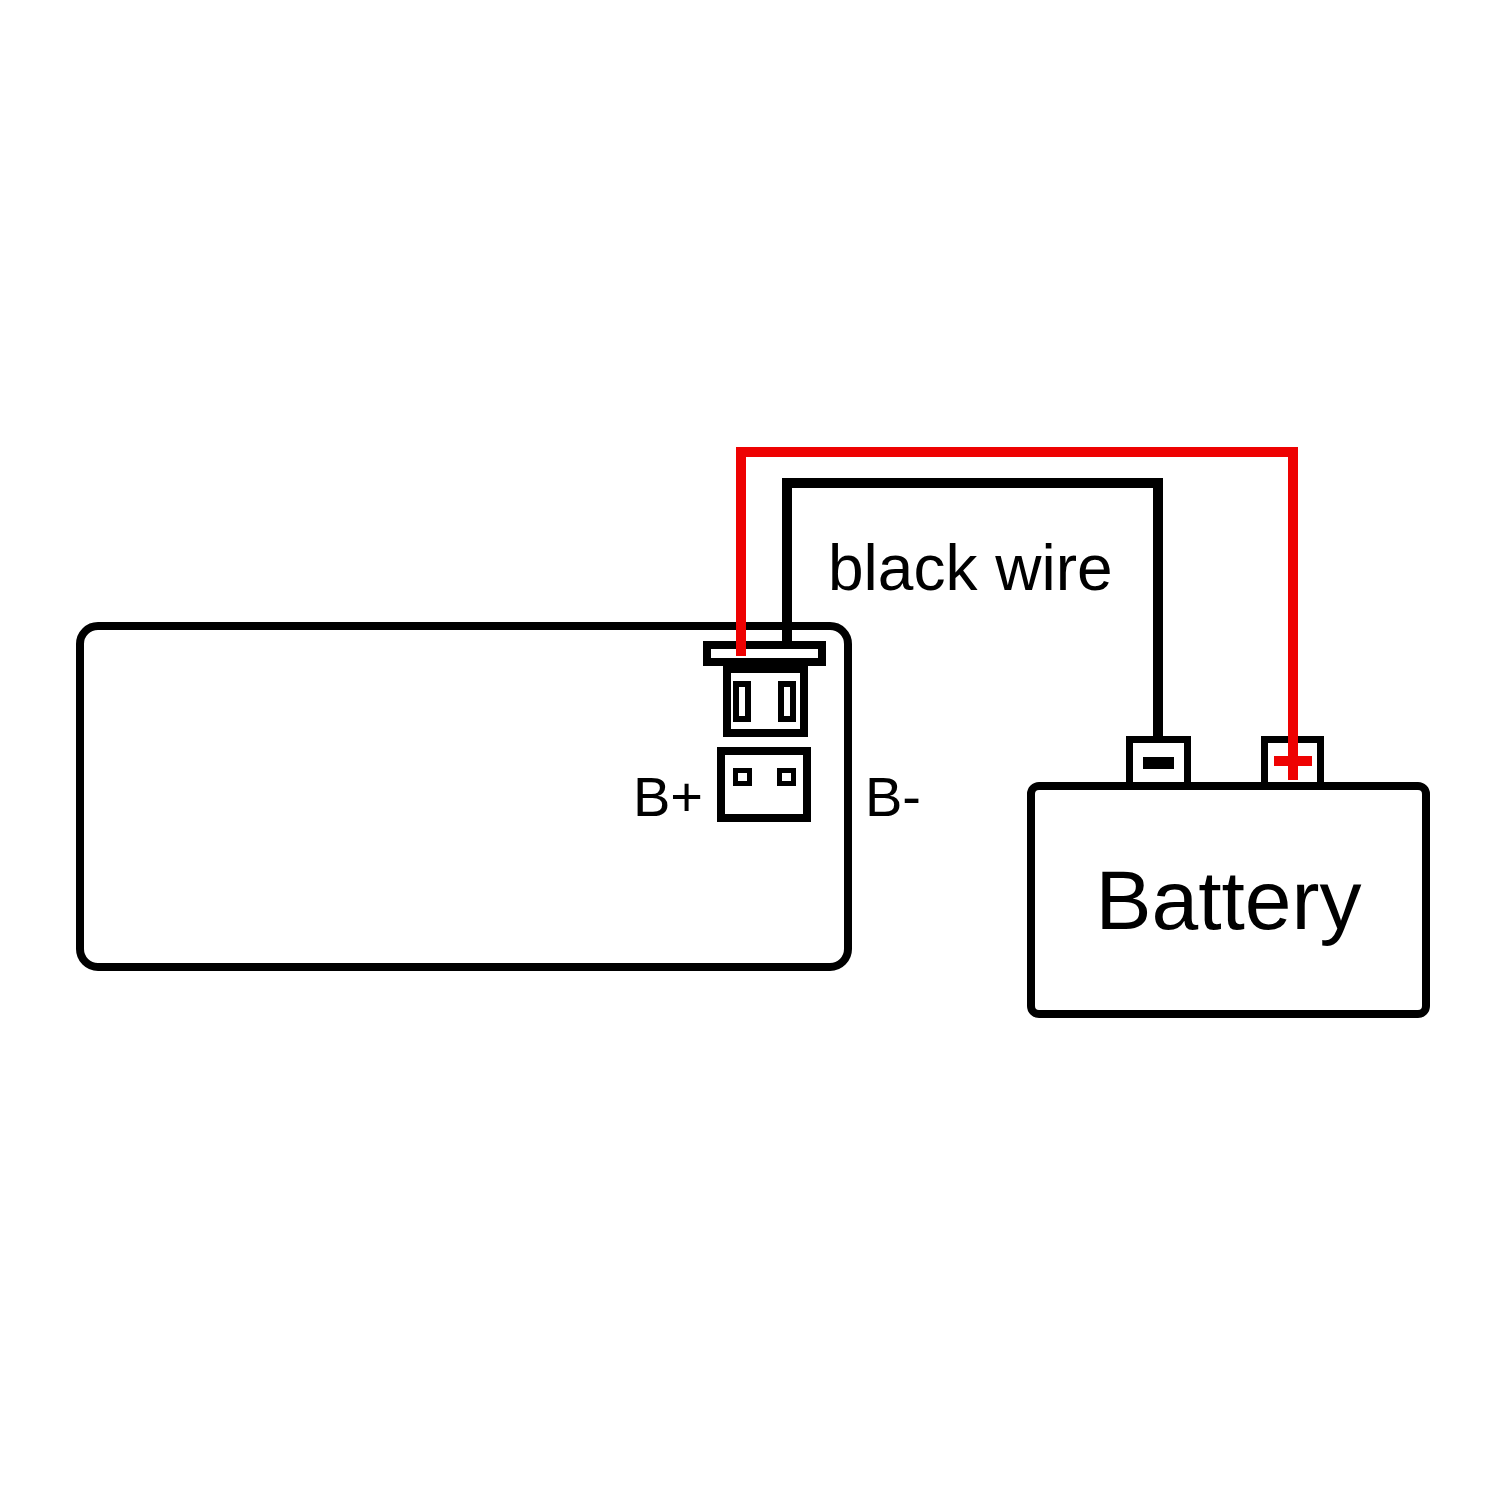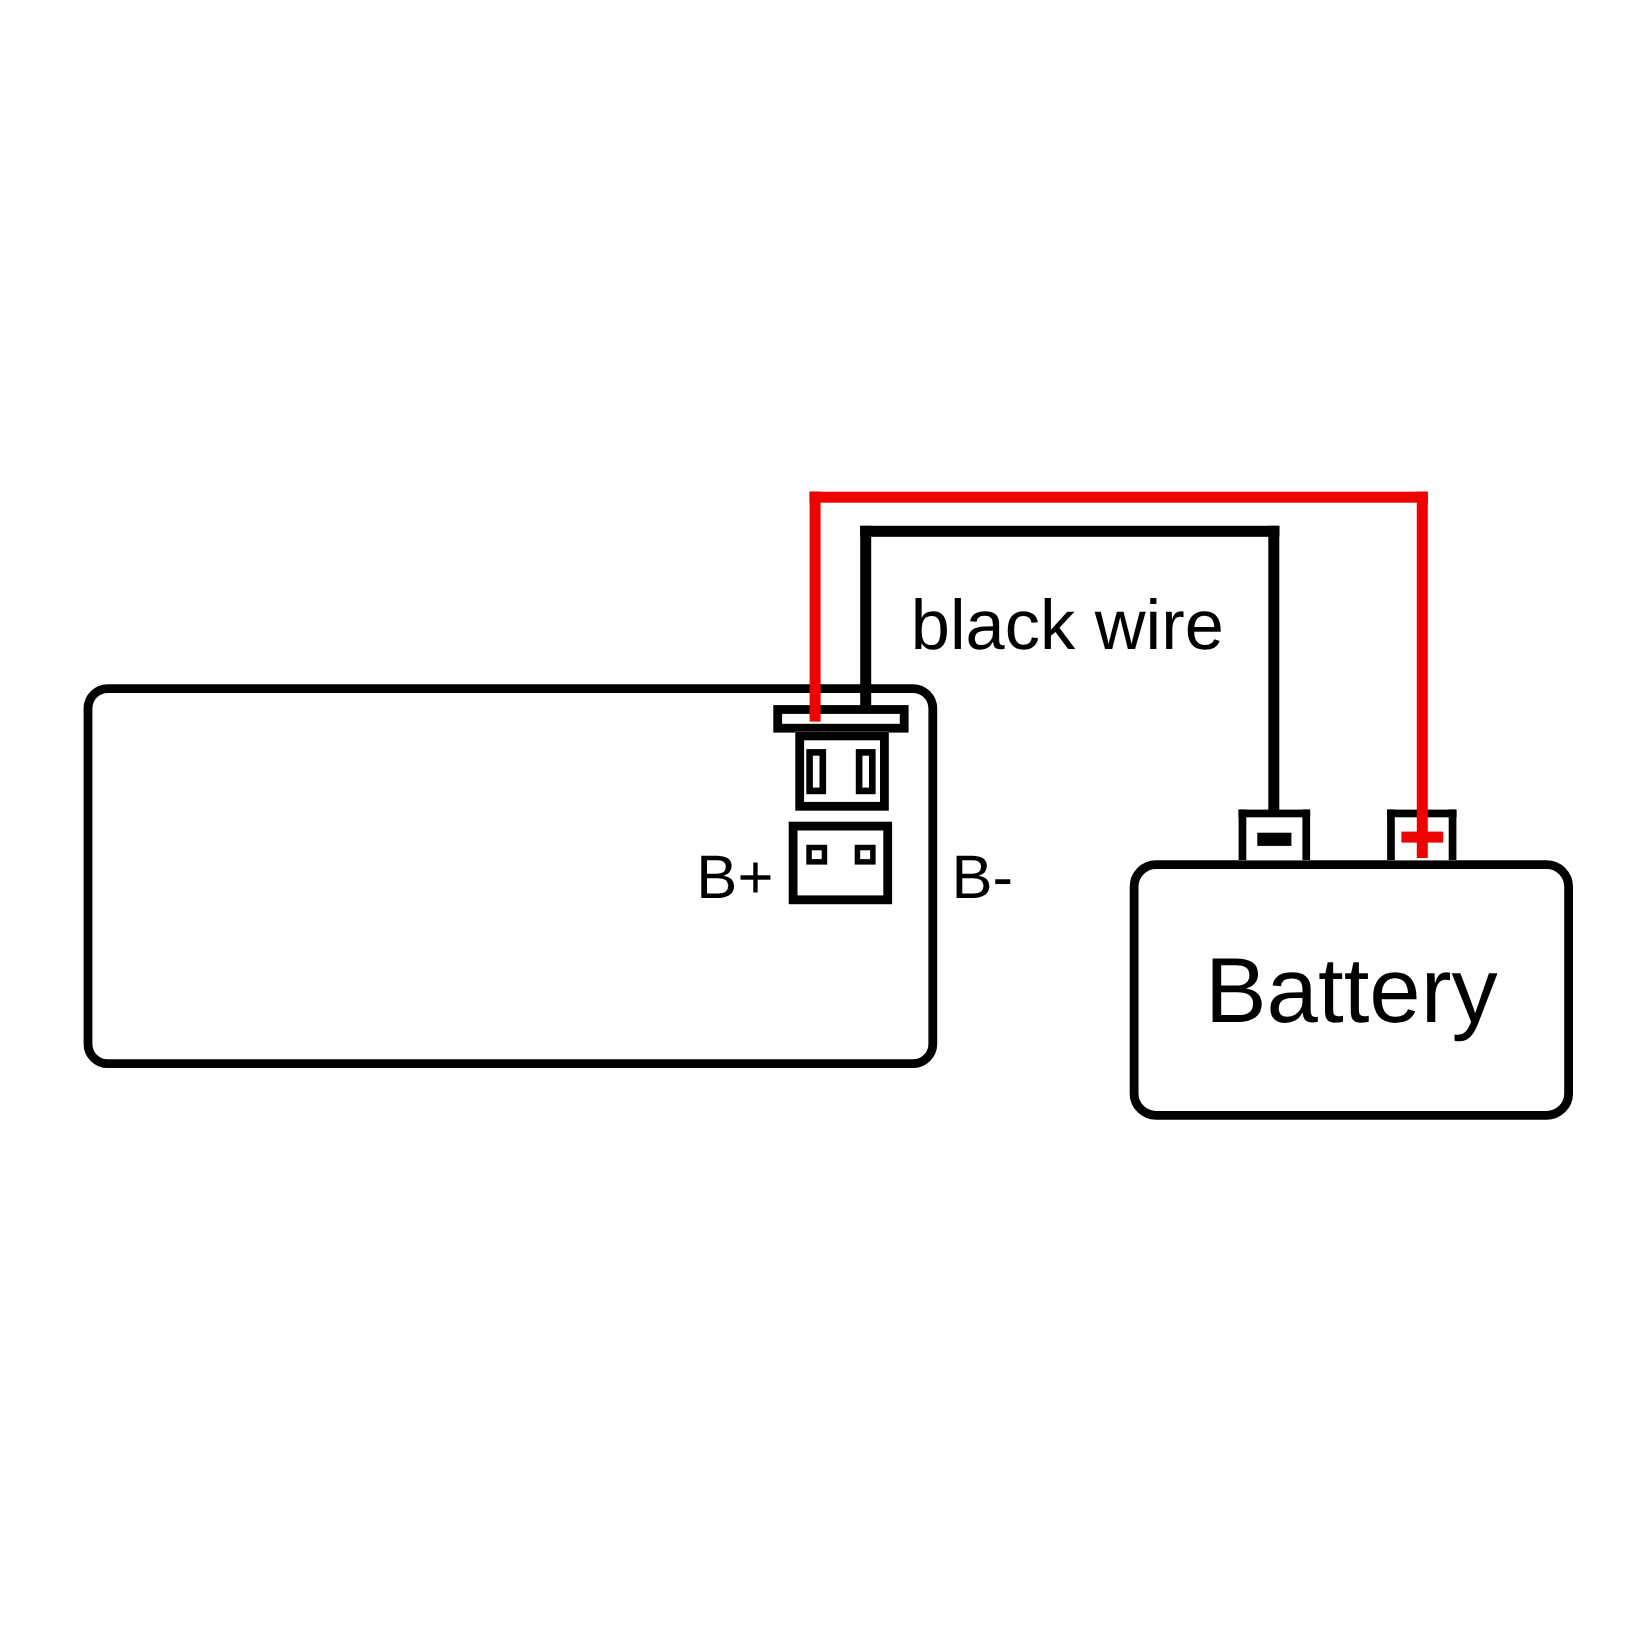--- a/index.html
+++ b/index.html
@@ -16,21 +16,21 @@
     background: var(--background);
     font-family: "Liberation Sans", sans-serif;
     color: #000;
     overflow: hidden;
   }
   .abs { position: absolute; box-sizing: border-box; }
 
   
   .outline   { border: 8px solid var(--line); background: #fff; }
   .device    { left: 76px;  top: 622px; width: 776px; height: 349px; border-radius: 22px; z-index: 1; }
-  .battery   { left: 1027px; top: 782px; width: 403px; height: 236px; border-radius: 24px; z-index: 1;
+  .battery   { left: 1027px; top: 782px; width: 403px; height: 236px; border-radius: 12px; z-index: 1;
                display: flex; align-items: center; justify-content: center; }
   .battery-text { font-size: 84px; line-height: 1; letter-spacing: 0px; }
 
   
   .cap       { left: 703px; top: 641px; width: 123px; height: 25px; z-index: 3; }
   .plug      { left: 723px; top: 665px; width: 85px;  height: 72px; z-index: 3; }
   .slot      { border: 6px solid var(--line); background: #fff; z-index: 4; width: 18px; height: 41px; top: 681px; }
   .slot.l    { left: 733px; }
   .slot.r    { left: 778px; }
   .socket    { left: 717px; top: 747px; width: 94px; height: 75px; z-index: 3; }

